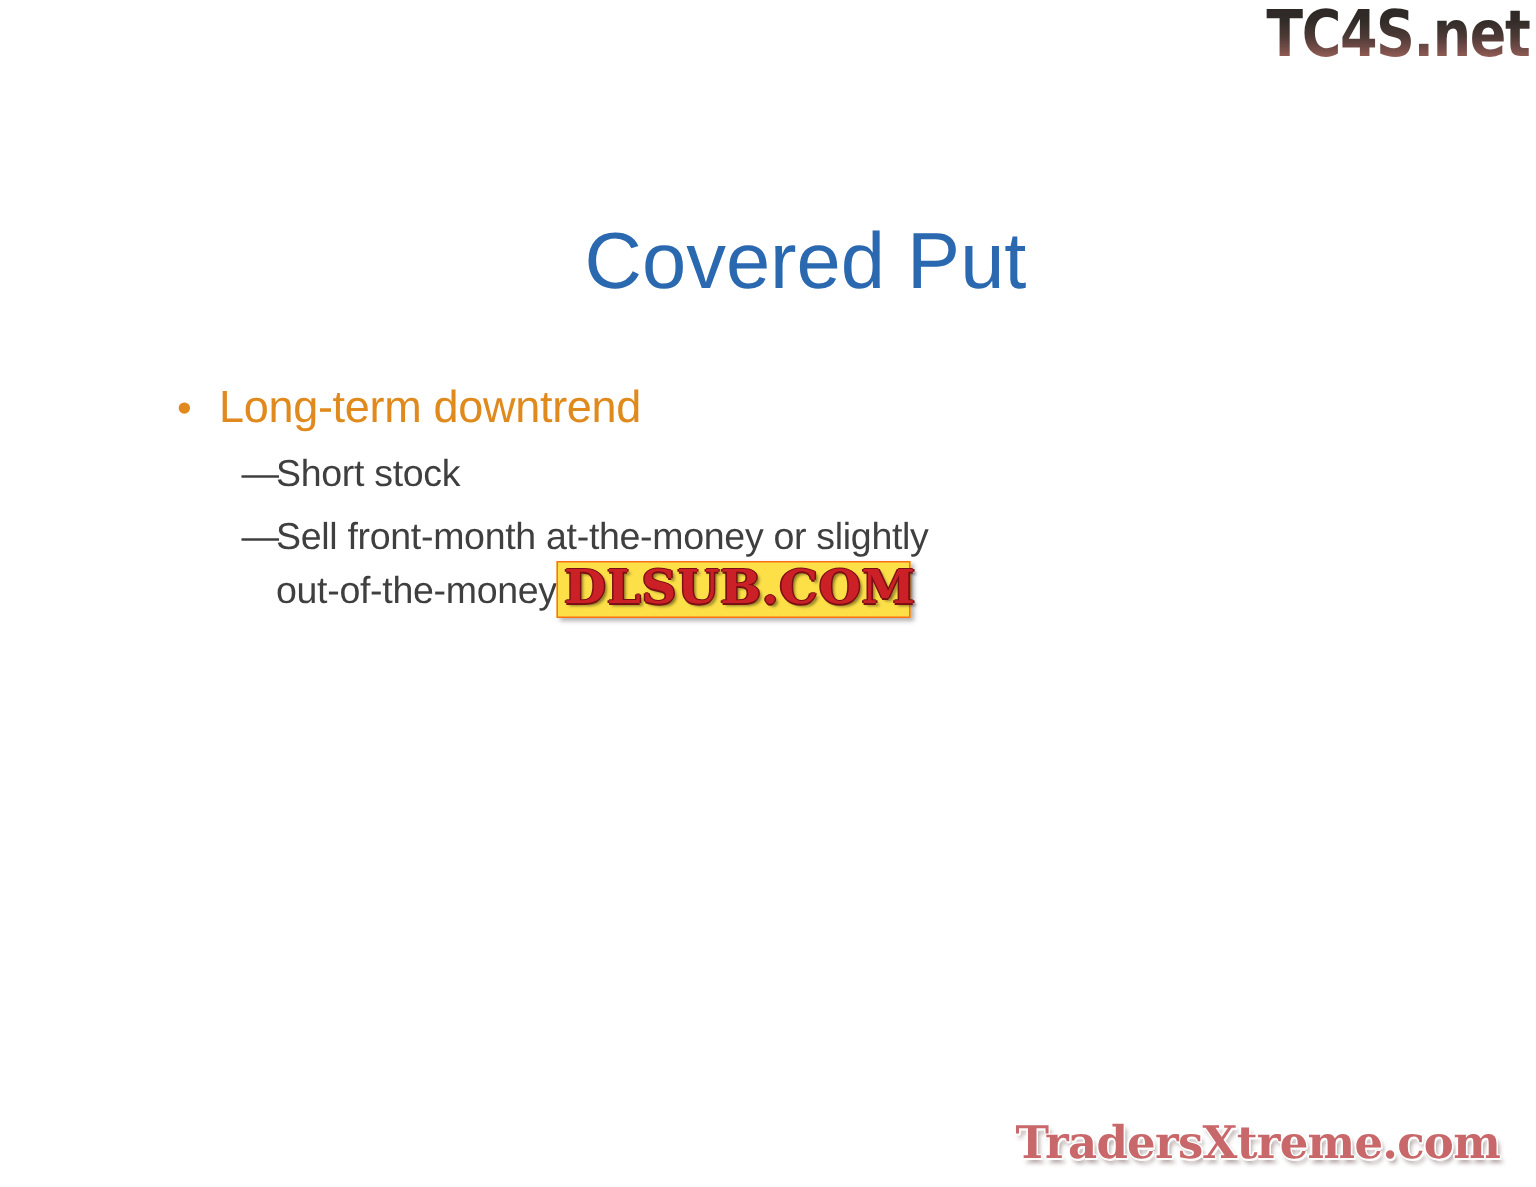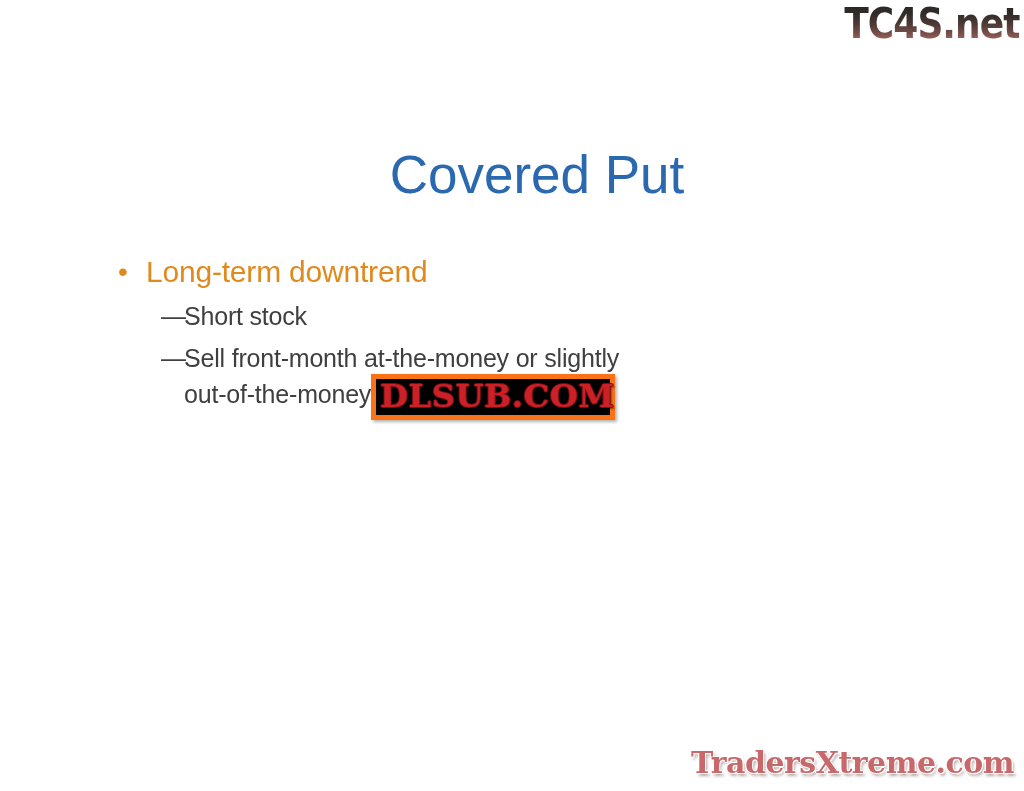--- a/index.html
+++ b/index.html
@@ -114,22 +114,22 @@
     letter-spacing: -0.2px;
     max-width: 440px;
   }
 
   
   #watermark {
     position: absolute;
     left: 371px;
     top: 374px;
     padding: 2px 4px 3px 4px;
-    background: #000000;
-    border: 5px solid #f97316;
+    background: #fde047;
+    border: 1px solid #f97316;
     box-shadow: 2px 2px 3px rgba(0,0,0,0.30);
     line-height: 1;
   }
   #watermark-text {
     font-family: "DejaVu Serif", serif;
     font-weight: bold;
     font-size: 31px;
     color: #cc2027;
     letter-spacing: 0.5px;
     transform: scaleX(1.04);
@@ -139,21 +139,21 @@
        1px 0 0 #7a1014,
       -1px 0 0 #7a1014,
        0 1px 0 #7a1014,
        0 -1px 0 #7a1014,
        2px 2px 2px rgba(0,0,0,0.45);
   }
 
   
   #site-logo {
     position: absolute;
-    right: 10px;
+    right: 24px;
     bottom: 8px;
     font-family: "DejaVu Serif", serif;
     font-weight: bold;
     font-size: 30px;
     color: #c9686a;
     letter-spacing: -0.5px;
     line-height: 1.2;
     text-shadow:
        1px 0 0 #ffffff,
       -1px 0 0 #ffffff,

